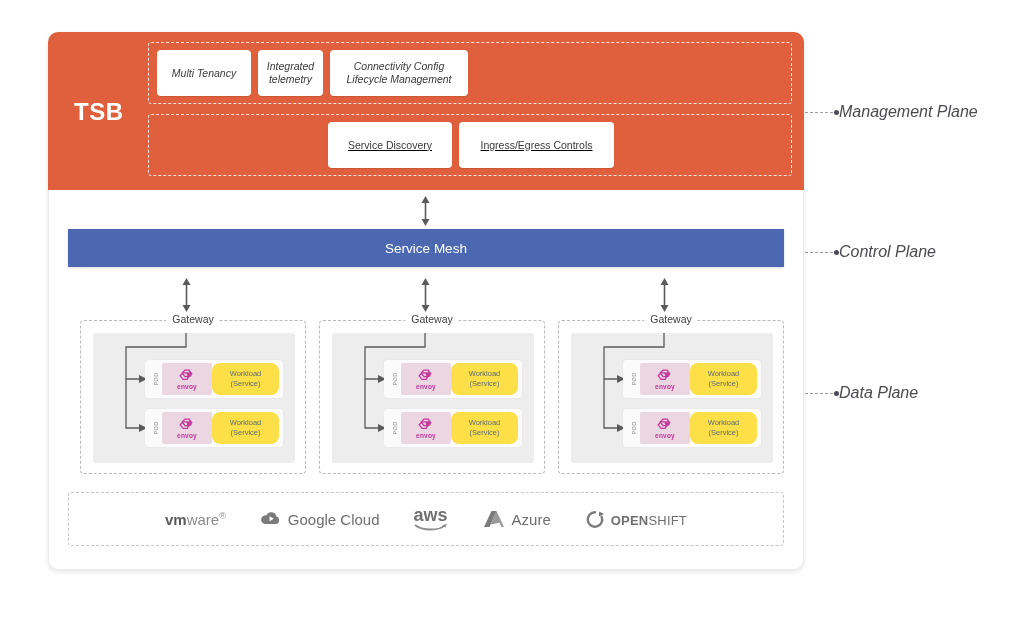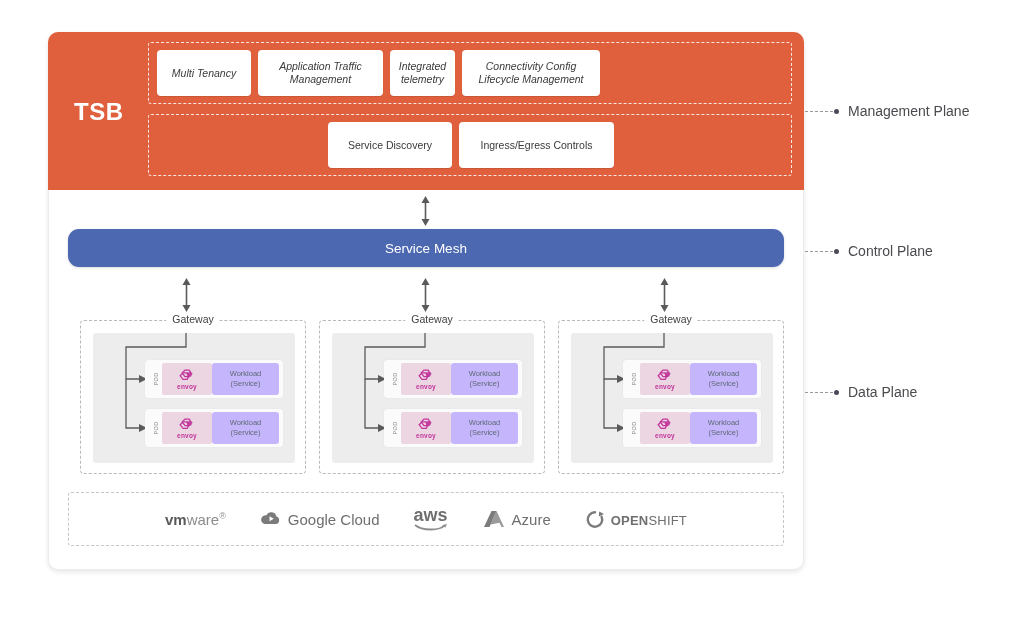--- a/index.html
+++ b/index.html
@@ -48,32 +48,32 @@
     color: #3a3a3a;
     font-size: 10.5px;
     line-height: 13px;
     text-align: center;
     display: flex; align-items: center; justify-content: center;
     height: 46px;
     padding: 0 9px;
     box-shadow: 0 1px 1px rgba(0,0,0,.10);
   }
   .r1 { left: 8px; top: 0; gap: 7px; }
-  .r2 { left: 0; top: 0; width: 644px; justify-content: center; gap: 7px; }
+  .r2 { left: 0; top: 0; width: 644px; justify-content: center; gap: 7px; text-decoration: underline; }
 
   
   .arrow-v { position: absolute; width: 13px; }
   .arrow-v svg { display: block; }
 
   
   .svc-mesh {
     position: absolute; left: 68px; top: 229px;
     width: 716px; height: 38px;
     background: #4B68B0;
-    border-radius: 11px;
+    border-radius: 0;
     color: #ffffff;
     font-size: 13.5px;
     display: flex; align-items: center; justify-content: center;
     box-shadow: 0 1px 3px rgba(0,0,0,.14);
   }
 
   
   .gw-cluster {
     position: absolute; top: 320px;
     width: 226px; height: 154px;
@@ -121,22 +121,22 @@
     align-items: center; justify-content: center;
     gap: 0px;
   }
   .envoy-box svg { display:block; }
   .envoy-word {
     font-size: 6.5px; color: #C2359B; font-weight: bold;
     letter-spacing: .2px; margin-top: -1px;
   }
   .workload-box {
     flex: 1; height: 32px; 
-    background: #c4b5fd;
-    border-radius: 3px;
+    background: #fde047;
+    border-radius: 8px;
     display: flex; flex-direction: column;
     align-items: center; justify-content: center;
     font-size: 7.5px; color: #5d6a72; line-height: 10px;
   }
   .gw-connector { position: absolute; left: 0; top: 0; }
 
   
   .platforms {
     position: absolute; left: 68px; top: 492px;
     width: 716px; height: 54px;
@@ -151,43 +151,37 @@
   
   .plane-label { position: absolute; display: flex; align-items: center; }
   .leader {
     width: 28px; height: 0;
     border-top: 1px dashed #9a9a9a;
   }
   .leader-dot {
     width: 5px; height: 5px; border-radius: 50%;
     background: #4a4a58; margin-left: 1px;
   }
-  .plane-text { margin-left: 9px; font-size: 14px; color: #4a4a4f; white-space: nowrap; }
+  .plane-text { font-size: 16px; color: #4a4a4f; white-space: nowrap; font-style: italic; }
 </style>
 </head>
 <body>
 
 <div id="stage">
 
   <div class="outer-frame"></div>
 
   <div class="mgmt-plane">
     <div class="tsb-label">TSB</div>
 
     <div class="dash-group dash-row1">
       <div class="cap-row r1" id="mp-row1">
           <div class="cap-box" style="width: 94px;">
             <div>
               <div>Multi Tenancy</div>
-            </div>
-          </div>
-          <div class="cap-box" style="width: 125px;">
-            <div>
-              <div>Application Traffic</div>
-              <div>Management</div>
             </div>
           </div>
           <div class="cap-box" style="width: 65px;">
             <div>
               <div>Integrated</div>
               <div>telemetry</div>
             </div>
           </div>
           <div class="cap-box" style="width: 138px;">
             <div>

